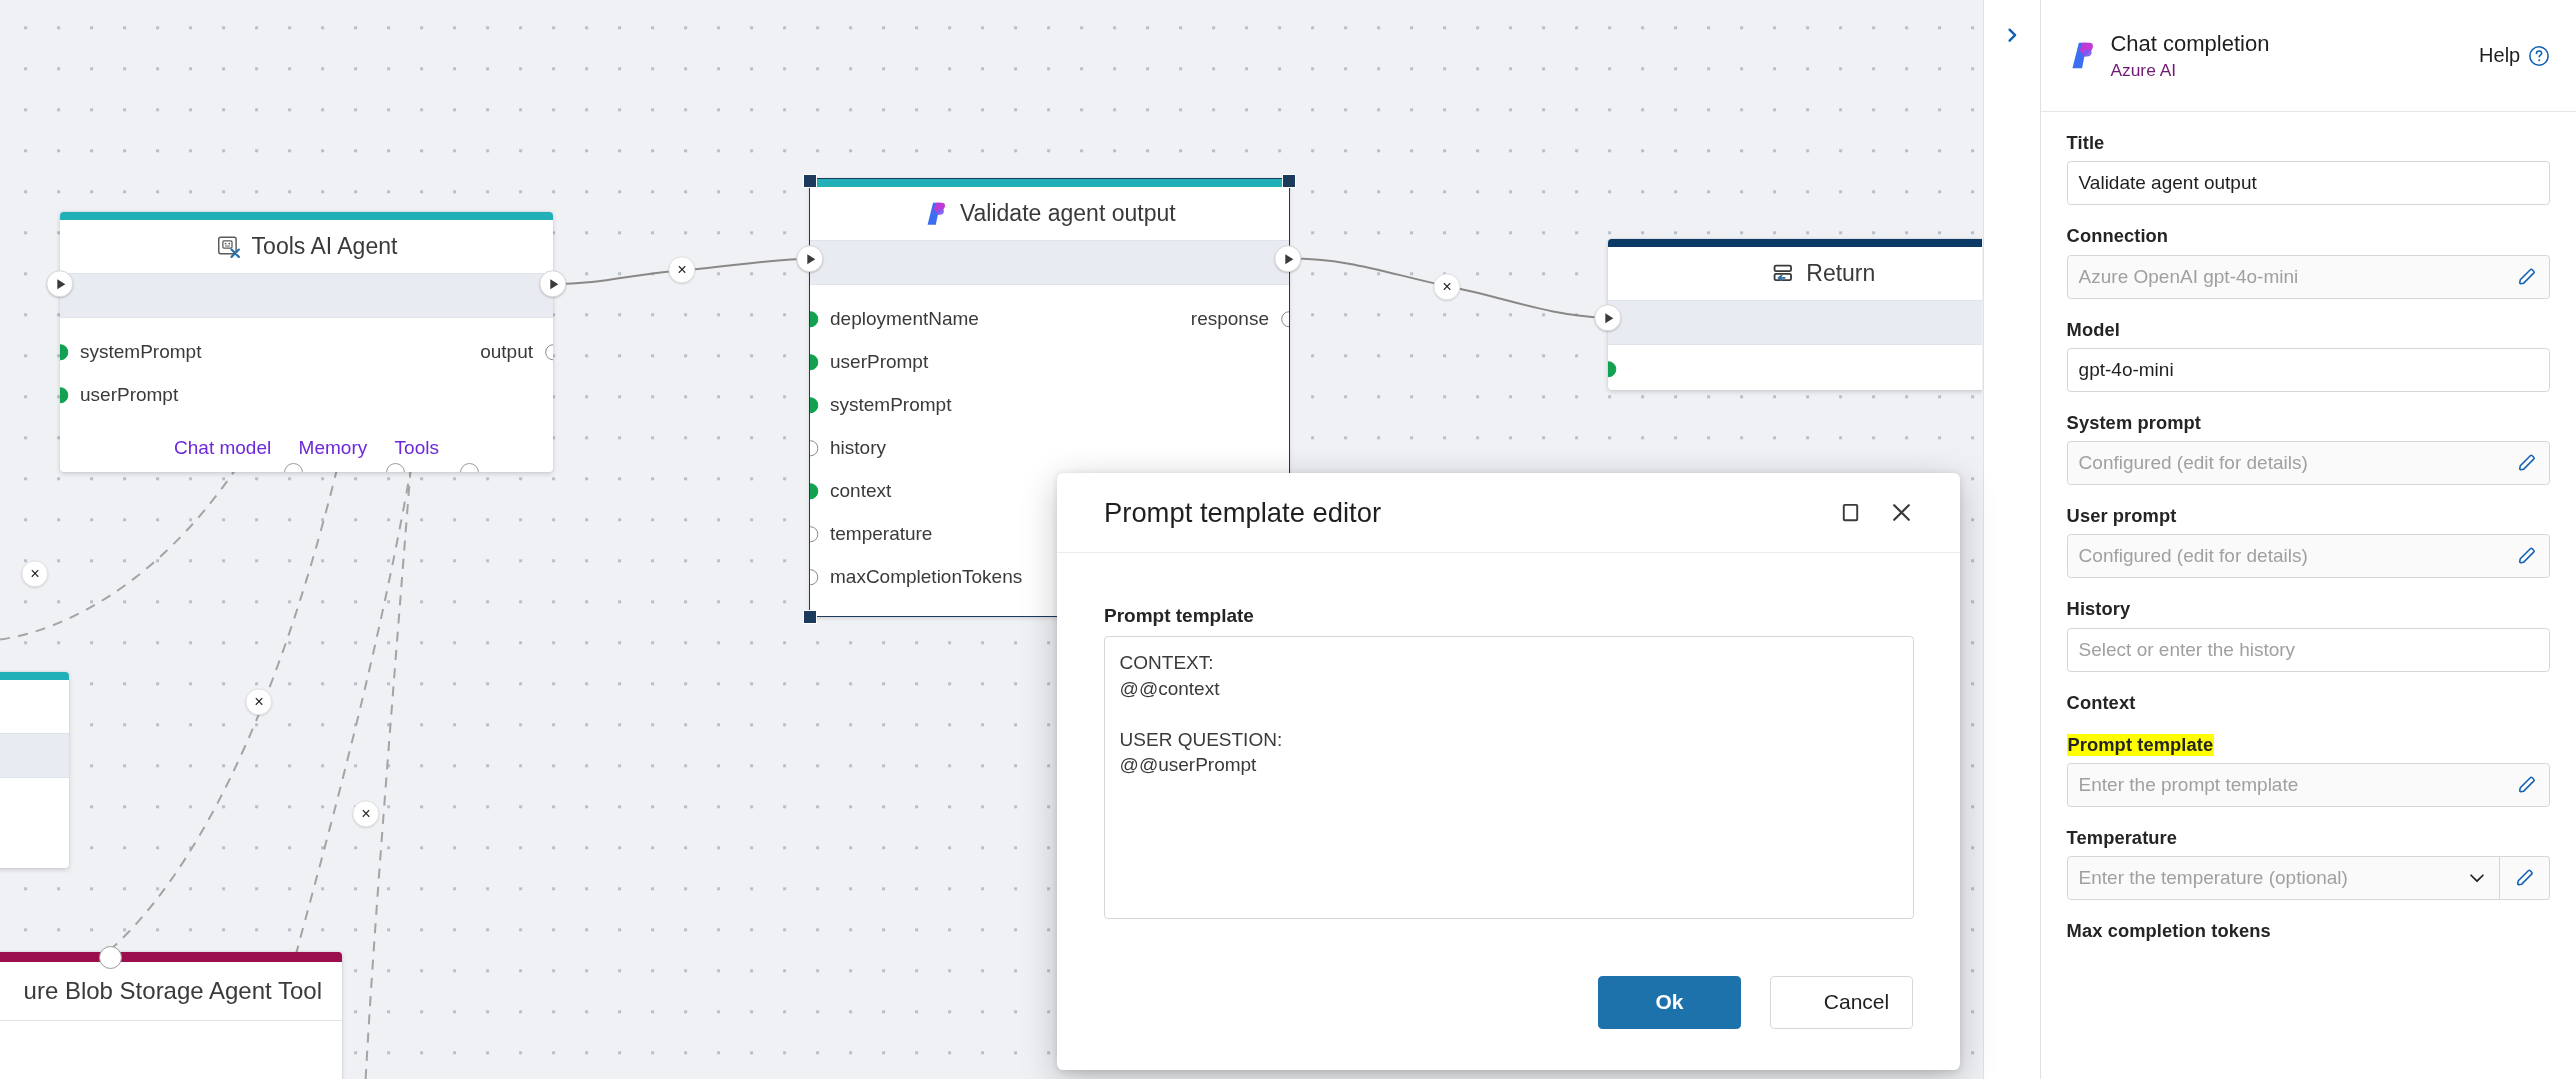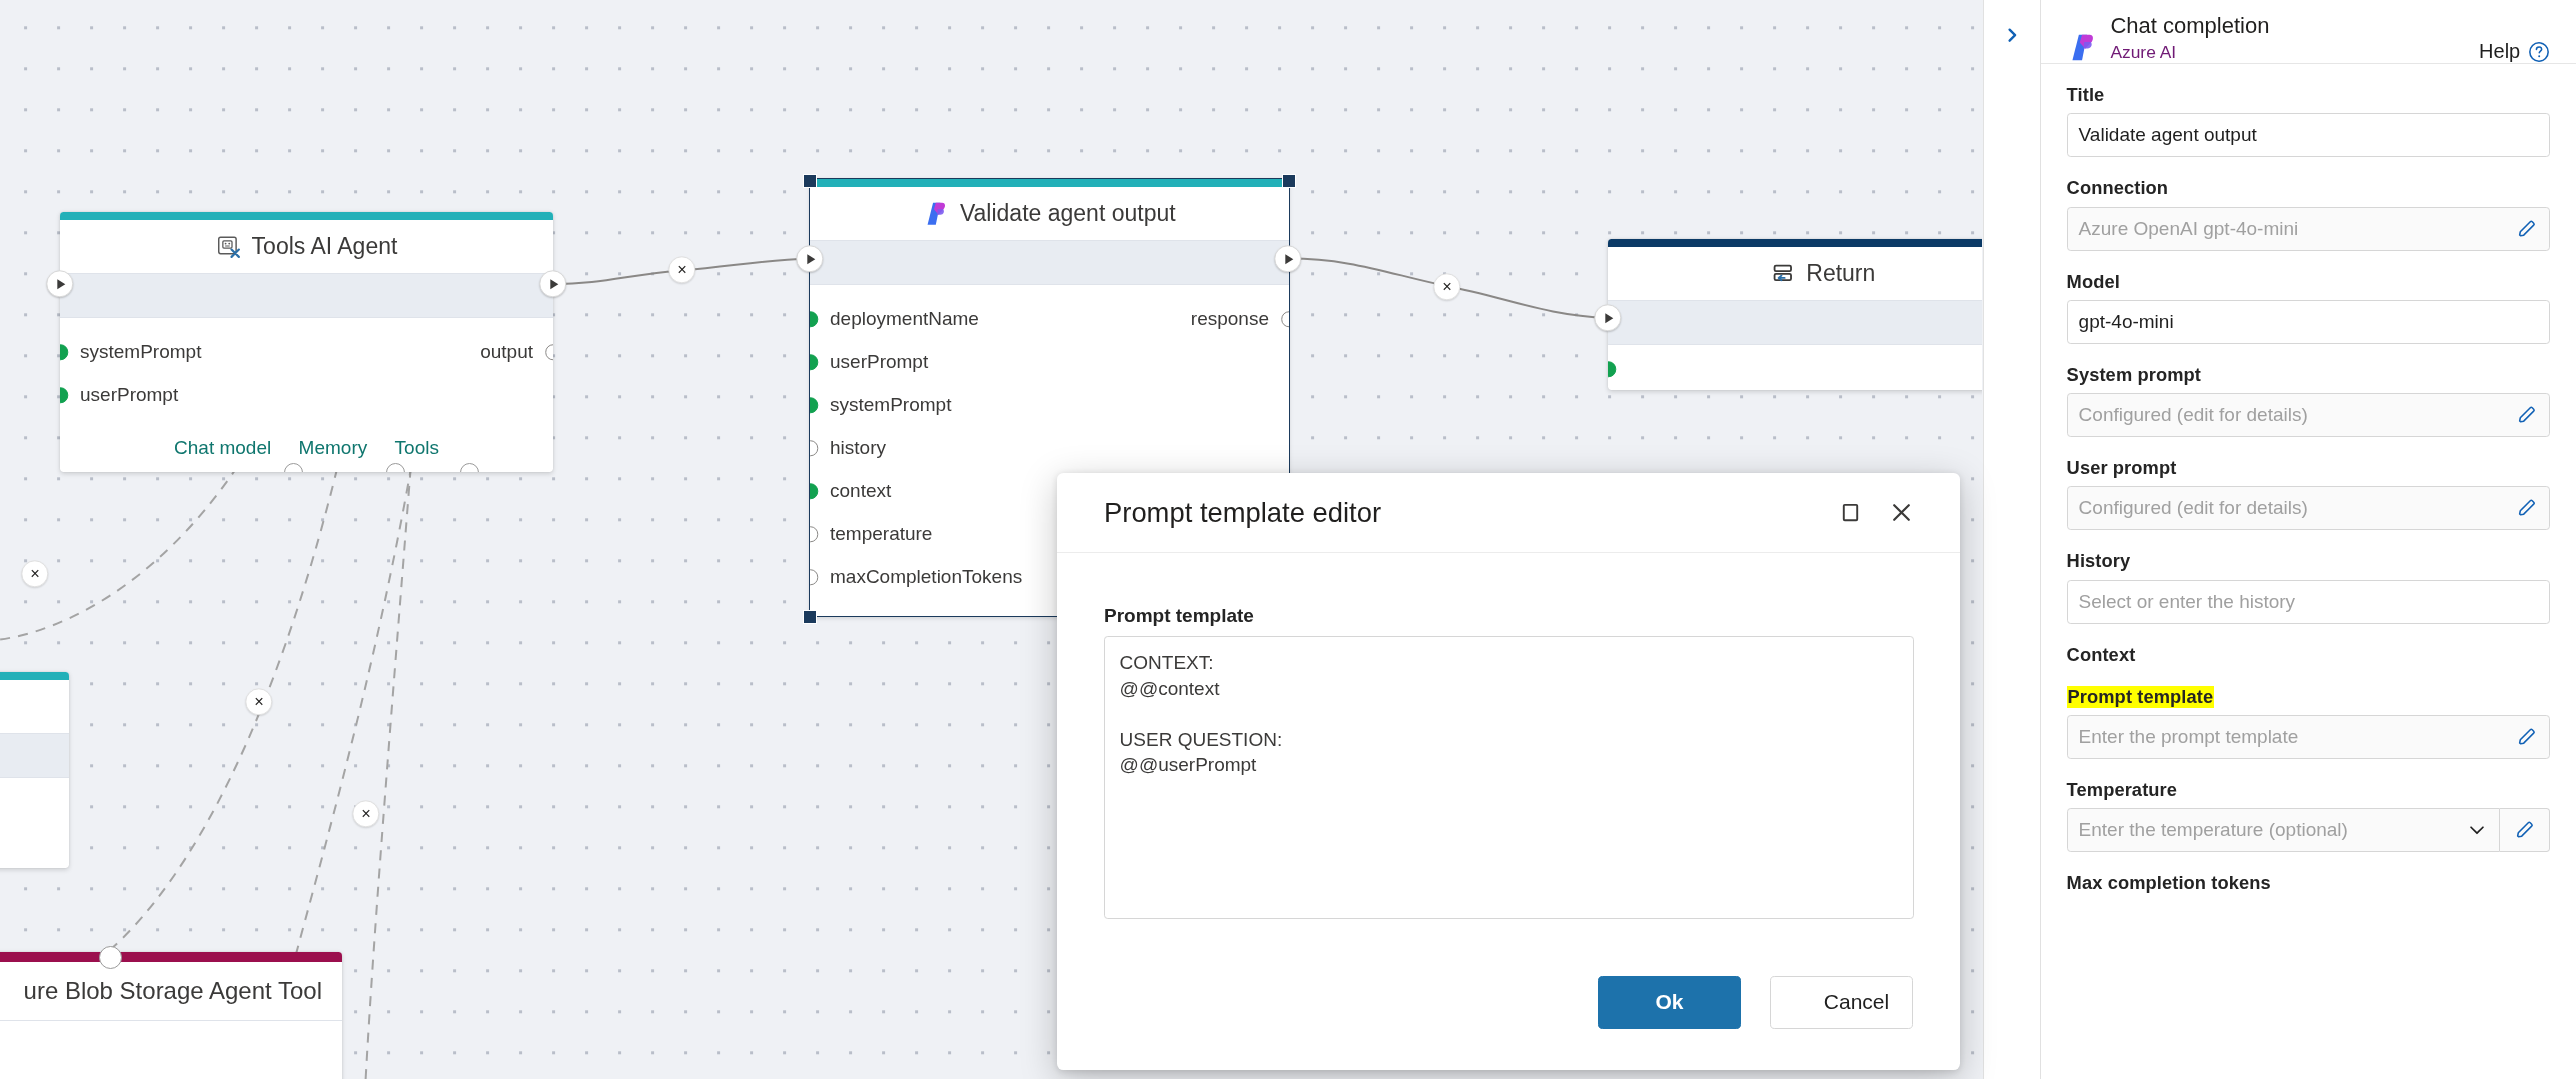--- a/index.html
+++ b/index.html
@@ -49,21 +49,21 @@
     position: absolute; width: 15.5px; height: 15.5px; border-radius: 50%;
     border: 1.4px solid #8a8886; background: #ffffff; top: 50%;
     transform: translate(-50%, -50%);
   }
   .dot.filled { background: #12a150; border-color: #12a150; }
   .dot.left { left: 0; }
   .dot.right { left: 100%; }
 
   .sublabels {
     display: flex; justify-content: center; gap: 27.4px;
-    font-size: 19px; color: #0f766e; margin-top: 20px;
+    font-size: 19px; color: #6d28d9; margin-top: 20px;
   }
   .sub-dot {
     position: absolute; width: 19px; height: 19px; border-radius: 50%;
     background: #fff; border: 1.4px solid #9a9a9a; bottom: -10px;
   }
 
   .arrow-handle {
     position: absolute; width: 27.4px; height: 27.4px; border-radius: 50%;
     background: #ffffff; border: 0.9px solid #d8d8d8;
     box-shadow: 0 0.9px 1.8px rgba(0,0,0,.18);
@@ -101,21 +101,21 @@
   #collapse-strip {
     position: absolute; right: 536px; top: 0; width: 57px; height: 1079px;
     background: #ffffff; border-left: 0.9px solid #e1e1e1;
   }
   #collapse-btn {
     position: absolute; left: 50%; top: 22px; transform: translateX(-50%);
     width: 25.6px; height: 25.6px; display: flex; align-items: center; justify-content: center;
     cursor: pointer;
   }
   .panel-header {
-    height: 64px; display: flex; align-items: flex-end; padding: 0 25.6px;
+    height: 112px; display: flex; align-items: center; padding: 0 25.6px;
     border-bottom: 0.9px solid #e6e6e6;
   }
   .ph-text { margin-left: 12.8px; }
   .ph-title { font-size: 22px; color: #201f1e; line-height: 1.25; }
   .ph-sub { font-size: 17.4px; color: #701a75; margin-top: 2.7px; }
   .ph-help { margin-left: auto; display: flex; align-items: center; gap: 8.2px;
              font-size: 20px; color: #1f1f1f; cursor: pointer; }
 
   .panel-body { padding: 20px 25.6px 0 25.6px; }
   .field { margin-bottom: 20px; }

